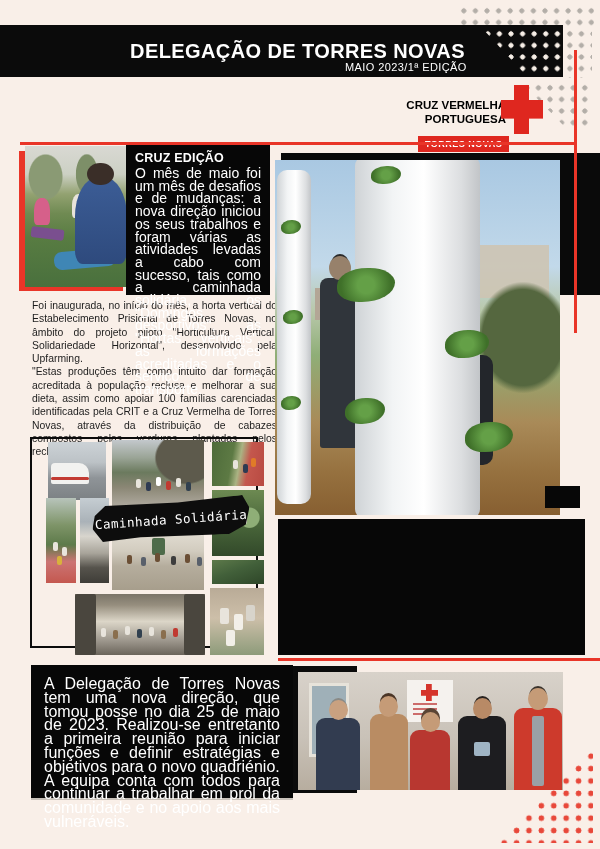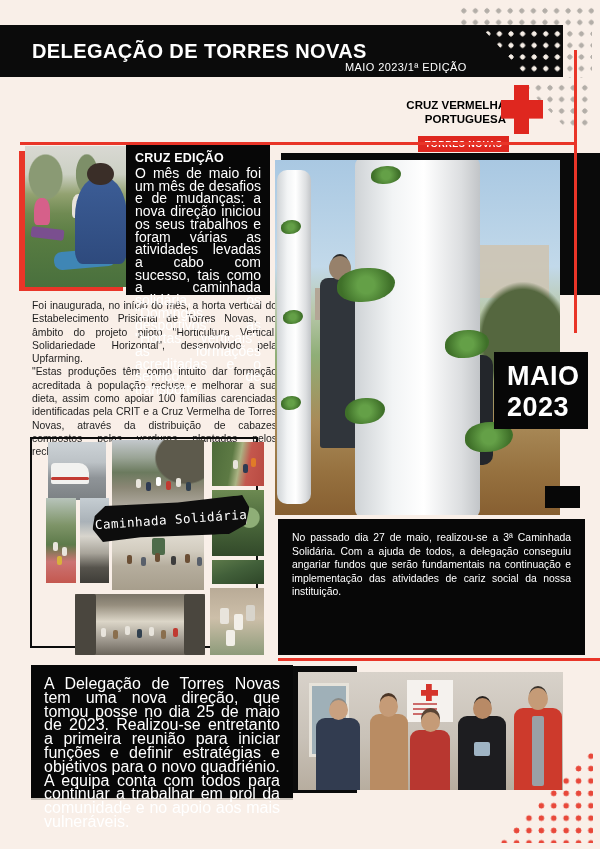--- a/index.html
+++ b/index.html
@@ -1,18 +1,18 @@
 <!DOCTYPE html>
 <html><head>
 <meta charset="utf-8">
 <style>
   html,body{margin:0;padding:0;background:#f9efe8;}
   .page{position:relative;width:600px;height:849px;background:#f9efe8;overflow:hidden;
         font-family:"Liberation Sans",sans-serif;color:#111;}
-  .abs{position:absolute;}
+  .abs{position:absolute;justify-content:center;}
 
   
   .masthead{left:0;top:25px;width:563px;height:52px;background:#0b0b0b;display:flex;align-items:center;z-index:2;}
   .masthead-title{margin-left:32px;color:#fff;font-size:20px;font-weight:800;letter-spacing:.4px;}
   .edition{left:345px;top:61px;width:140px;color:#fff;font-size:11px;letter-spacing:.4px;z-index:3;}
   .nl-title{left:27px;top:76px;font-size:54px;line-height:1;font-weight:900;color:#121212;
             -webkit-text-stroke:1.6px #121212;letter-spacing:.5px;}
   .logo-text{left:398px;top:99px;width:108px;text-align:right;font-weight:800;font-size:11.5px;line-height:1.2;color:#000;}
   .cross{left:501px;top:85px;width:42px;height:49px;
          background:linear-gradient(#df271f 0 0) 50% 0/36% 100% no-repeat,
@@ -171,24 +171,20 @@
     <i class="plant" style="left:62px;top:108px;width:58px;height:34px;"></i>
     <i class="plant" style="left:170px;top:170px;width:44px;height:28px;"></i>
     <i class="plant" style="left:70px;top:238px;width:40px;height:26px;"></i>
     <i class="plant" style="left:190px;top:262px;width:48px;height:30px;"></i>
     <i class="plant" style="left:6px;top:60px;width:20px;height:14px;"></i>
     <i class="plant" style="left:8px;top:150px;width:20px;height:14px;"></i>
     <i class="plant" style="left:6px;top:236px;width:20px;height:14px;"></i>
     <i class="plant" style="left:96px;top:6px;width:30px;height:18px;"></i>
   </div>
 
-  <div class="abs blackbox maio-box">
-    <div>MAIO</div>
-    <div>2023</div>
-  </div>
   <div class="abs mini-rect"></div>
 
   <div class="abs horta-text">
     <p>Foi inaugurada, no início do mês, a horta vertical do Estabelecimento Prisional de Torres Novas, no âmbito do projeto piloto "Horticultura Vertical, Solidariedade Horizontal", desenvolvido pela Upfarming.</p>
     <p>"Estas produções têm como intuito dar formação acreditada à população reclusa e melhorar a sua dieta, assim como apoiar 100 famílias carenciadas identificadas pela CRIT e a Cruz Vermelha de Torres Novas, através da distribuição de cabazes compostos pelas verduras plantadas pelos reclusos."</p>
   </div>
 
   <div class="abs collage-frame"></div>
   <div class="tile c-amb" style="left:48px;top:442px;width:58px;height:58px;">
     <i class="crowd van"></i>
@@ -218,21 +214,20 @@
     <i class="crowd" style="left:20%;top:55%;box-shadow:12px 2px 0 #8a6f4e,24px -2px 0 #e8e4dc,36px 1px 0 #31404f,48px -1px 0 #e8e4dc,60px 2px 0 #8a6f4e,72px 0 0 #c03a31;"></i>
   </div>
   <div class="tile c-shirts" style="left:210px;top:588px;width:54px;height:67px;">
     <i class="crowd" style="left:18%;top:30%;width:9px;height:16px;box-shadow:14px 6px 0 #f2efe8,26px -3px 0 #d8d4cb,6px 22px 0 #f2efe8;"></i>
   </div>
   <div class="abs cam-label">
     <span>Caminhada Solidária</span>
   </div>
 
   <div class="abs blackbox cam-box">
-    <p>No passado dia 27 de maio, realizou-se a 3ª Caminhada Solidária. Com a ajuda de todos, a delegação conseguiu angariar fundos que serão fundamentais na continuação e implementação das atividades de cariz social da nossa instituição.</p>
   </div>
   <div class="abs hline-mid"></div>
 
   <div class="abs blackbox dir-box">
     <p>A Delegação de Torres Novas tem uma nova direção, que tomou posse no dia 25 de maio de 2023. Realizou-se entretanto a primeira reunião para iniciar funções e definir estratégias e objetivos para o novo quadriénio.</p>
     <p>A equipa conta com todos para continuar a trabalhar em prol da comunidade e no apoio aos mais vulneráveis.</p>
   </div>
 
   <div class="abs board-back"></div>
   <div class="ph ph-board">

